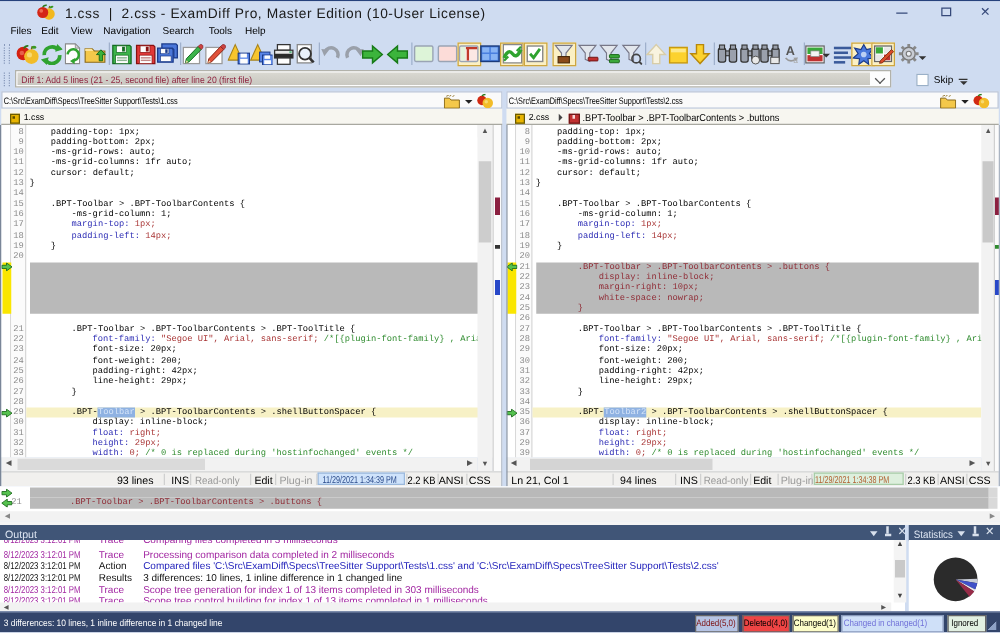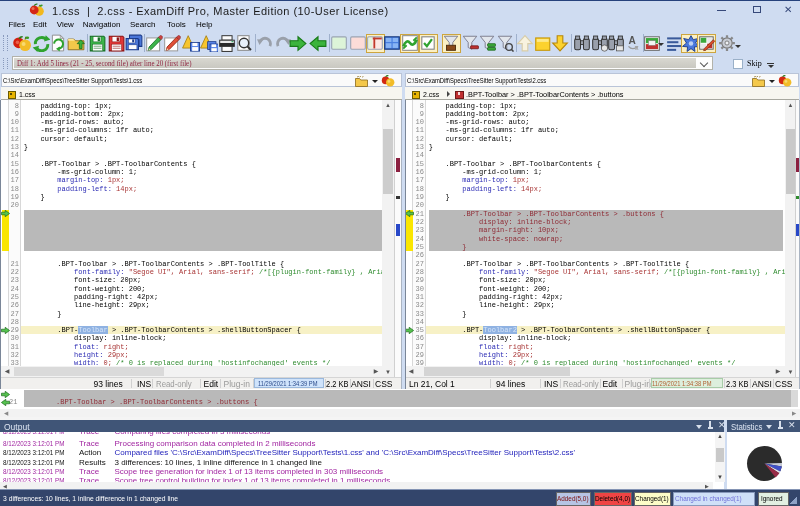--- a/index.html
+++ b/index.html
@@ -280,21 +280,21 @@
 <svg class="abs" style="left:717.5px;top:2.5px;" width="18" height="18" viewBox="0 0 16 16">
         <circle cx="8" cy="8" r="4.6" fill="#c8ccd4" stroke="#777" stroke-width="1"></circle>
 <circle cx="8" cy="8" r="1.8" fill="#eef0f4" stroke="#777" stroke-width="0.8"></circle>
 <g stroke="#888" stroke-width="2">
           <path d="M8 1 L8 3.4 M8 12.6 L8 15 M1 8 L3.4 8 M12.6 8 L15 8 M3 3 L4.7 4.7 M11.3 11.3 L13 13 M13 3 L11.3 4.7 M4.7 11.3 L3 13"></path>
         </g>
       </svg>
 <div class="abs" style="left:735px;top:14px;width:0;height:0;border-left:3px solid transparent;border-right:3px solid transparent;border-top:3.5px solid #333;"></div>
     </div>
 
-  <div class="abs" id="comborow" style="left:0;top:56px;width:800px;height:16px;font-family:Liberation Serif, serif;">
+  <div class="abs" id="comborow" style="left:0;top:56px;width:800px;height:16px;">
     <div class="abs" style="left:3px;top:2px;width:3px;height:11px;border-left:1px dotted #8899bb;border-right:1px dotted #8899bb;"></div>
     <div class="abs" style="left:12px;top:0px;width:701px;height:14px;background:#fdfdfd;border:1px solid #b2b2aa;box-sizing:border-box;"></div>
     <div class="abs" style="left:14px;top:2px;width:682px;height:10px;background:linear-gradient(#d9d8d1,#c9c8c1);"></div>
     <div class="abs ui" style="left:17px;top:3px;color:#8f2540;font-size:7.5px;"><span class="sx" style="transform:scaleX(0.92);">Diff 1: Add 5 lines (21 - 25, second file) after line 20 (first file)</span></div>
     <div class="abs" style="left:697px;top:2px;width:14px;height:10px;background:#fdfdfd;"></div>
     <div class="abs" style="left:701px;top:4px;width:5px;height:5px;border-left:1.3px solid #555;border-bottom:1.3px solid #555;transform:rotate(-45deg);transform-origin:center;"></div>
     <div class="abs" style="left:733px;top:2.5px;width:8px;height:8px;background:#fff;border:1px solid #9ab0c8;"></div>
     <div class="abs ui" style="left:747px;top:3px;font-size:8px;">Skip</div>
         <div class="abs" style="left:768px;top:9px;width:0;height:0;border-left:3px solid transparent;border-right:3px solid transparent;border-top:3.5px solid #333;"></div>
     <div class="abs" style="left:766.5px;top:6.5px;width:7px;height:1.2px;background:#333;"></div>

